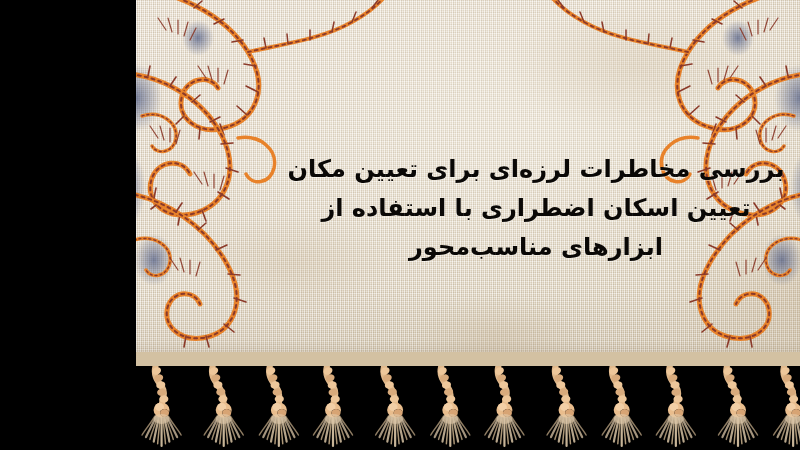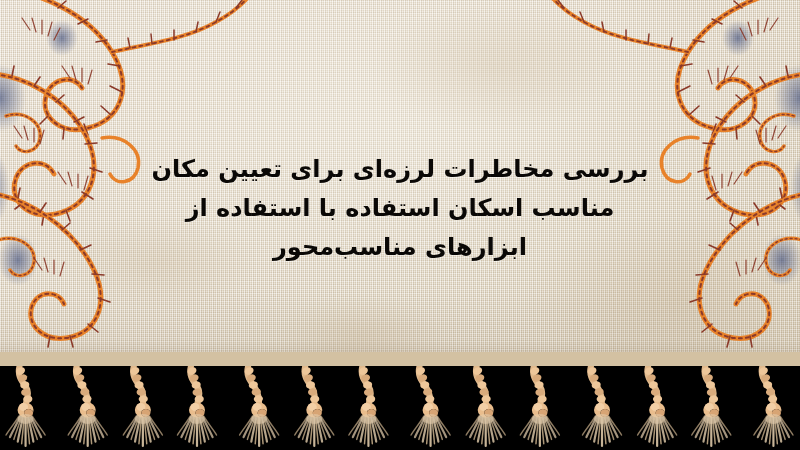--- a/index.html
+++ b/index.html
@@ -3,21 +3,21 @@
 <meta charset="utf-8">
 <title>Embroidered Title Slide</title>
 <style>
   html,body{margin:0;padding:0;}
   body{
     width:800px;height:450px;overflow:hidden;
     background:#000;
     font-family:"DejaVu Sans","Liberation Sans",sans-serif;
   }
   #slide{
-    position:relative;width:800px;height:450px;overflow:hidden;
+    position:relative;width:664px;height:450px;overflow:hidden;
     background:#000;
   }
 
   
   .fabric{
     position:absolute;left:0;top:0;width:800px;height:374px;
     background:
       
       radial-gradient(ellipse 180px 90px at 62% 18%, rgba(196,176,146,.28), rgba(196,176,146,0) 70%),
       radial-gradient(ellipse 140px 70px at 20% 70%, rgba(196,176,146,.22), rgba(196,176,146,0) 70%),
@@ -213,21 +213,21 @@
         <path d="M52,160 L44,148 M58,162 L54,148 M64,164 L64,150 M70,166 L74,152"></path>
         <path d="M72,292 L64,280 M78,294 L74,280 M84,296 L84,282 M90,298 L94,284"></path>
         <path d="M100,100 L92,88 M106,102 L102,88 M112,104 L112,90 M118,106 L122,92"></path>
         <path d="M96,206 L88,194 M102,208 L98,194 M108,210 L108,196 M114,212 L118,198"></path>
       </g>
     </g>
   </svg>
 
   <div class="title-block">
     <span class="title-line">بررسی مخاطرات لرزه‌ای برای تعیین مکان</span>
-    <span class="title-line">مناسب اسکان استفاده با استفاده از</span>
+    <span class="title-line">تعیین اسکان اضطراری با استفاده از</span>
     <span class="title-line">ابزارهای مناسب‌محور</span>
   </div>
 
   <div class="cloth-edge"></div>
   <div class="cloth-edge-scallop"></div>
 
   <div class="fringe">
     <div class="fringe-bg"></div>
     <svg id="fringe-svg" viewBox="0 0 800 84" preserveAspectRatio="none" style="position:absolute;inset:0;width:800px;height:84px;">
         <g>

